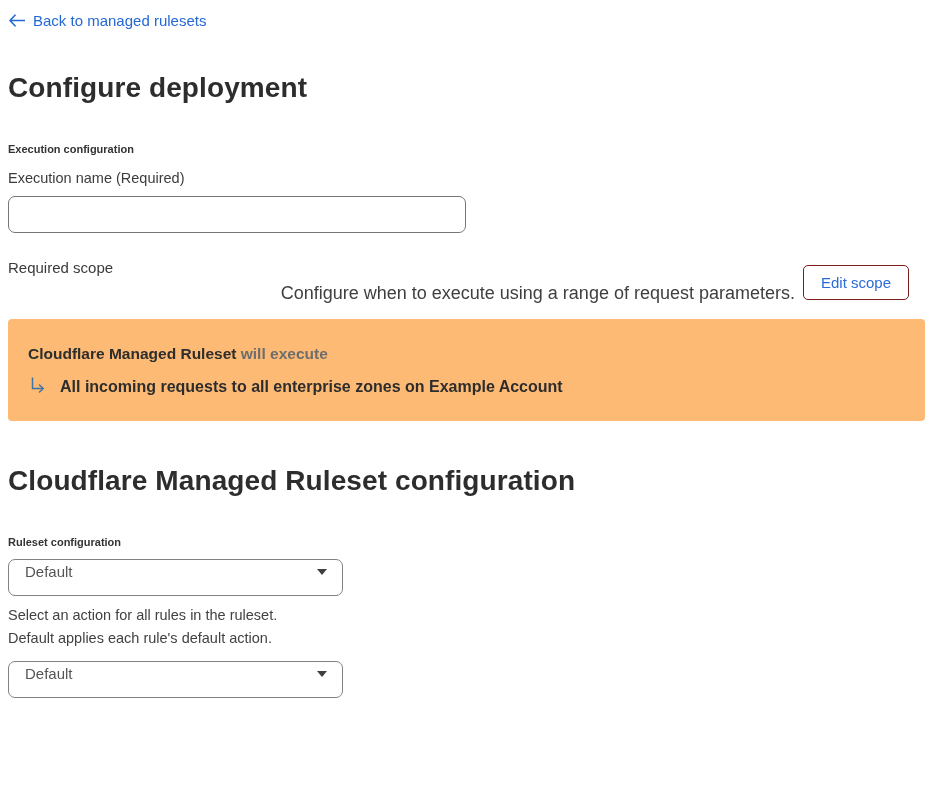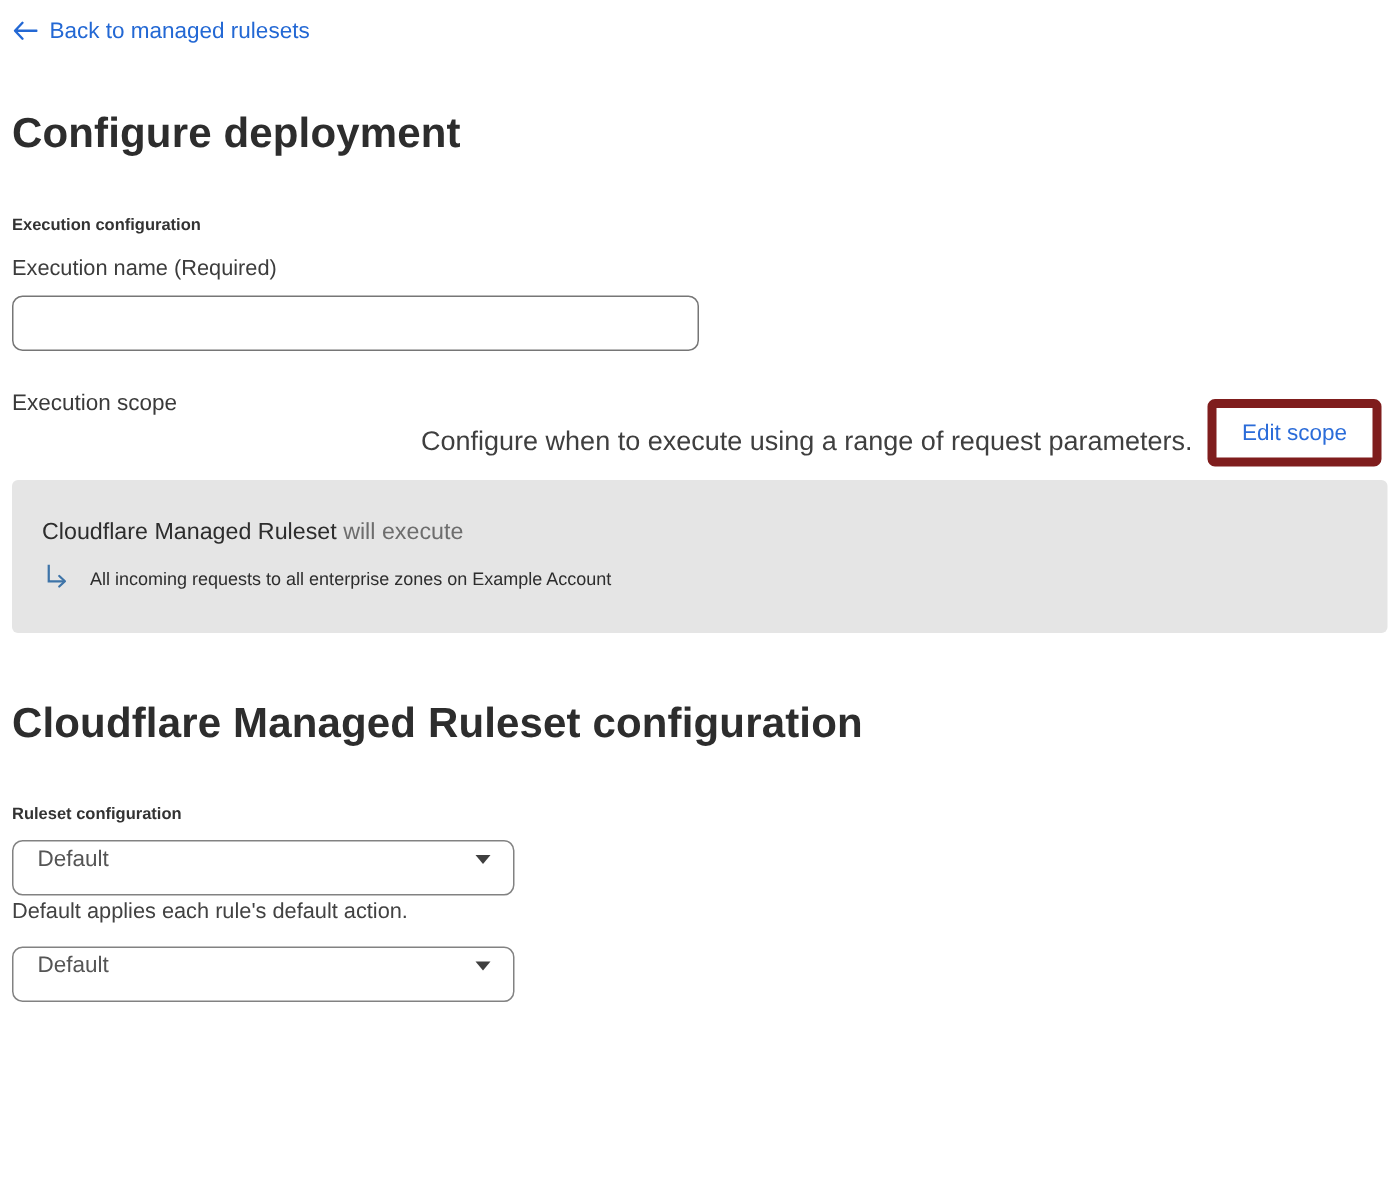--- a/index.html
+++ b/index.html
@@ -42,39 +42,40 @@
     padding: 0 12px; font-size: 15px; color: #333;
     font-family: "Liberation Sans", sans-serif;
     outline: none; background: #fff;
   }
 
   
   .scope-row { position: relative; margin-top: 26px; padding-right: 130px; }
   .scope-label { font-size: 15px; color: #3a3a3a; }
   .scope-desc { margin-top: 7px; font-size: 18px; color: #3f3f3f; text-align: right; }
   .edit-scope-btn {
-    position: absolute; right: 4px; top: 6px;
+    position: absolute; right: 16px; top: 6px;
     background: #ffffff; color: #2b6cd9;
-    border: 6px solid #7f1d1d; border-radius: 5px;
+    border: 1px solid #7f1d1d; border-radius: 5px;
     font-size: 15px; font-family: "Liberation Sans", sans-serif;
     padding: 8px 17px; cursor: pointer;
   }
 
   
   .summary-box {
     margin-top: 15px; width: 917px; height: 102px;
-    background: #e5e5e5; border-radius: 4px;
+    background: #fdba74; border-radius: 4px;
     padding: 26px 20px 0 20px;
+    font-weight: bold;
   }
   .summary-line1 { font-size: 15.5px; color: #2d2d2d; }
   .summary-line1 .muted { color: #6d6d6d; }
   .summary-line2 {
     margin-top: 15px; margin-left: 3px;
     display: flex; align-items: center; gap: 13px;
-    font-size: 12px; color: #2d2d2d;
+    font-size: 16px; color: #2d2d2d;
   }
   .branch-arrow { display: inline-flex; align-items: center; margin-top: -4px; }
 
   
   .select-box {
     margin-top: 11px; width: 335px; height: 37px;
     border: 1px solid #828282; border-radius: 7px;
     background: #ffffff; cursor: pointer;
     display: flex; align-items: center; justify-content: space-between;
     padding: 0 15px 12px 16px; font-size: 15px; color: #555555;
@@ -103,21 +104,21 @@
   </a>
 
   <h1 class="page-title">Configure deployment</h1>
 
   <h2 class="section-heading">Execution configuration</h2>
 
   <div class="field-label">Execution name (Required)</div>
   <input class="text-input" type="text" value="" style="">
 
   <div class="scope-row">
-    <div class="scope-label">Execution scope</div>
+    <div class="scope-label">Required scope</div>
     <div class="scope-desc">Configure when to execute using a range of request parameters.</div>
     <button class="edit-scope-btn">Edit scope</button>
   </div>
 
   <div class="summary-box">
     <div class="summary-line1">
       <span>Cloudflare Managed Ruleset</span>
       <span class="muted">will execute</span>
     </div>
     <div class="summary-line2">
@@ -132,20 +133,21 @@
   </div>
 
   <h1 class="page-title" style="margin-top:44px">Cloudflare Managed Ruleset configuration</h1>
 
   <h2 class="section-heading">Ruleset configuration</h2>
 
   <div class="select-box" role="combobox" aria-expanded="false">
     <span>Default</span>
     <span class="caret"></span>
   </div>
+  <div class="help-text mt8">Select an action for all rules in the ruleset.</div>
   <div class="help-text">Default applies each rule's default action.</div>
 
   <div class="select-box" role="combobox" aria-expanded="false">
     <span>Default</span>
     <span class="caret"></span>
   </div>
   
 
 </div>
 

